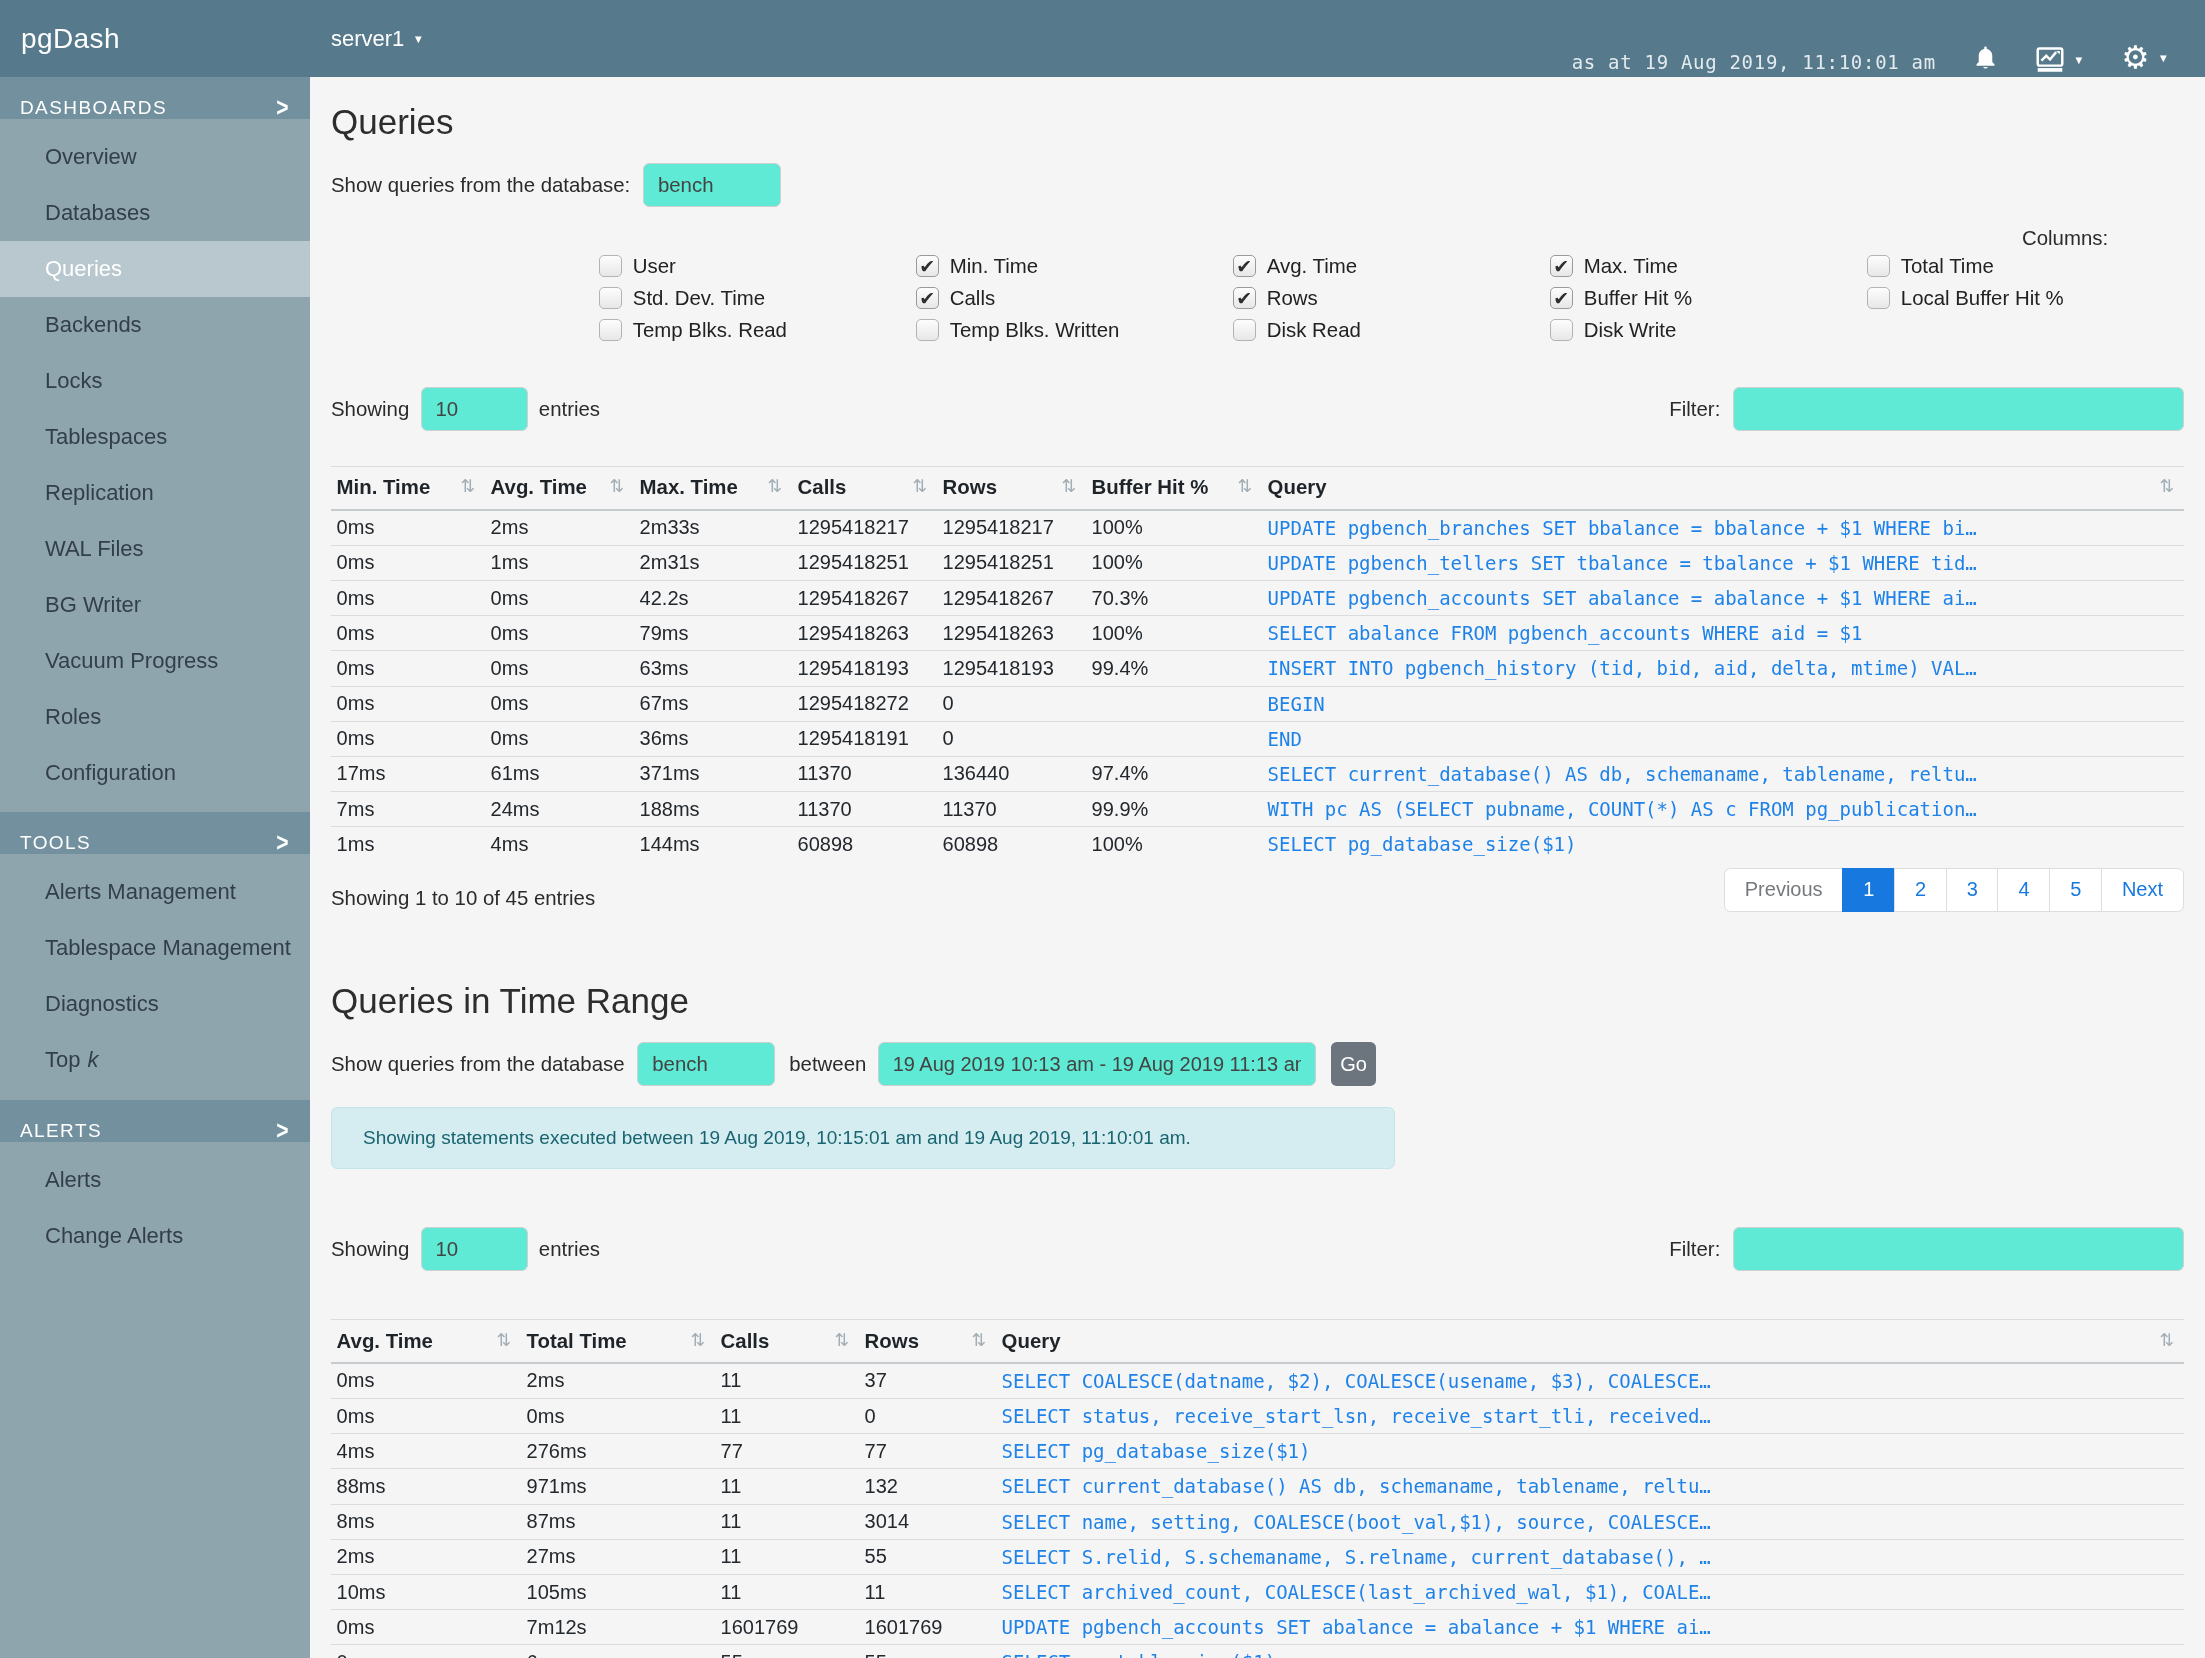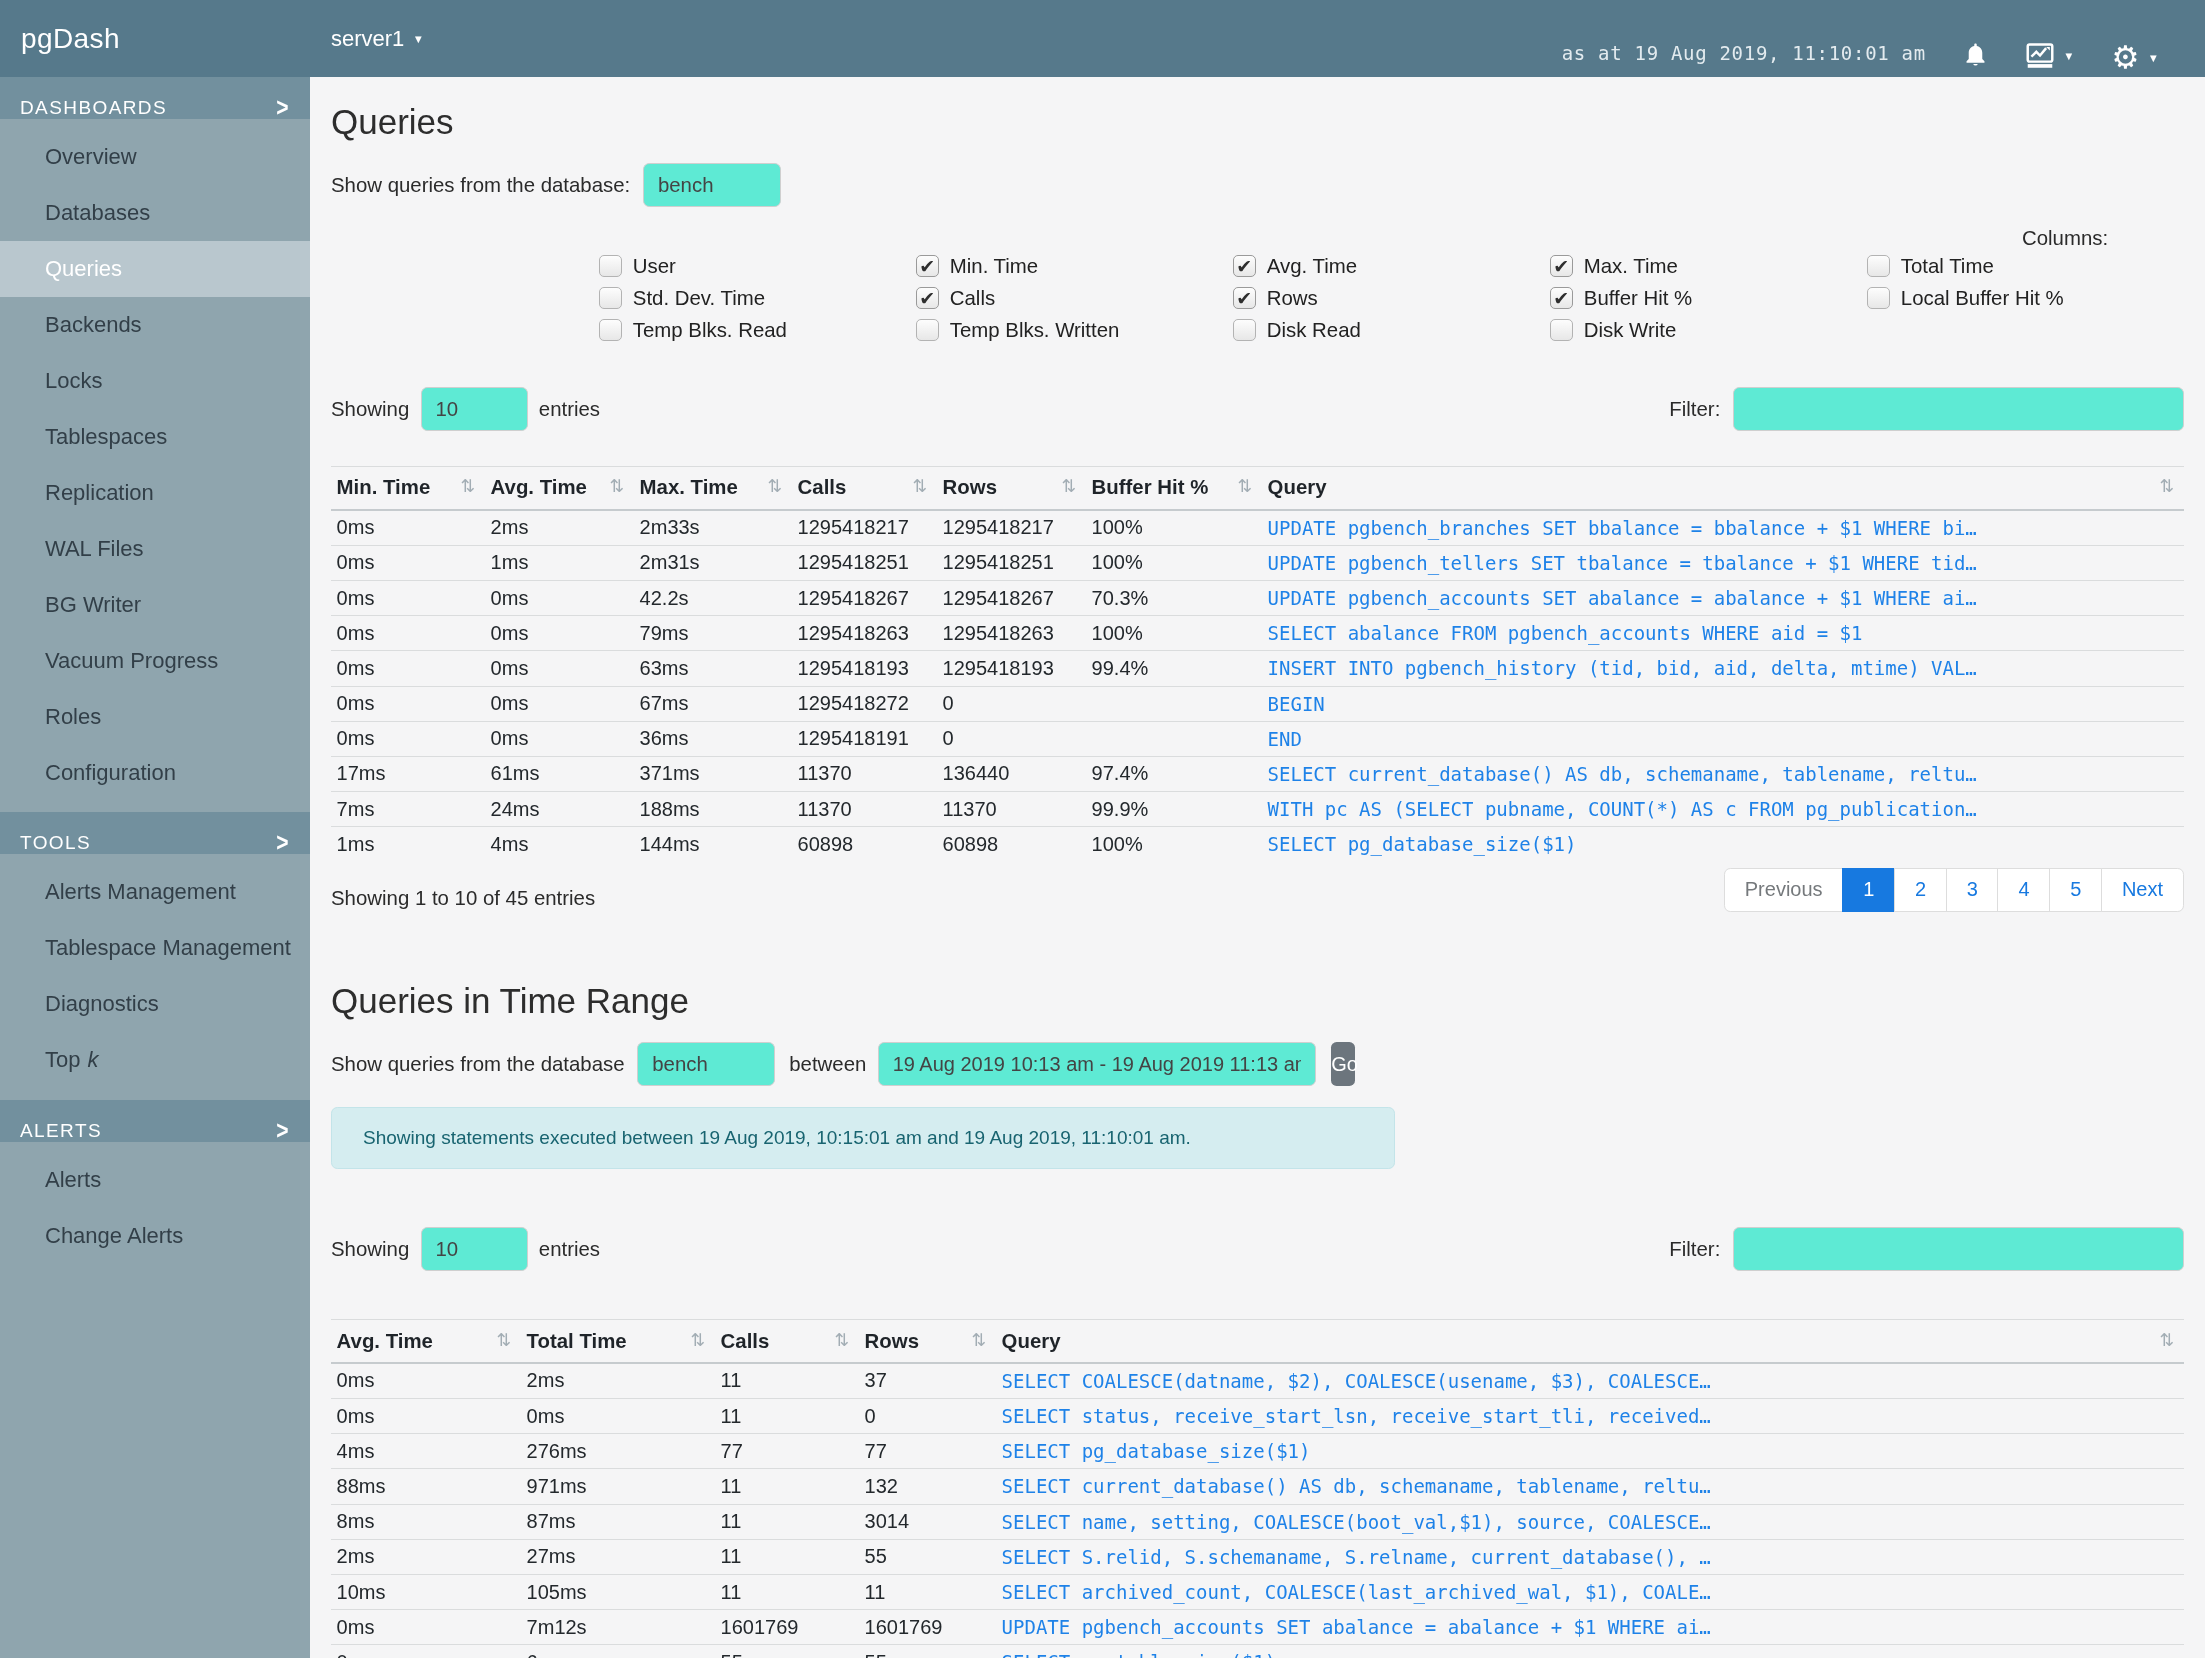--- a/index.html
+++ b/index.html
@@ -4,21 +4,21 @@
 <style>
   * { margin:0; padding:0; box-sizing:border-box; }
   html,body { width:2205px; height:1658px; overflow:hidden; }
   body { font-family:"Liberation Sans", sans-serif; background:#f5f5f6; color:#222; position:relative; }
 
   
   .topbar { position:absolute; top:0; left:0; width:2205px; height:77px; background:#56798b; display:flex; align-items:center; z-index:5; }
   .brand { width:310px; padding-left:21px; font-size:28px; color:#fff; font-weight:500; letter-spacing:0.4px; flex:none; }
   .server { display:flex; align-items:center; padding-left:21px; color:#fff; font-size:22px; cursor:pointer; }
   .caret { font-size:11.3px; margin-left:8.5px; color:#fff; }
-  .top-right { margin-left:auto; display:flex; align-items:flex-start; gap:37px; padding-right:46px;margin-top:38px; }
+  .top-right { margin-left:auto; display:flex; align-items:flex-end; gap:37px; padding-right:36px;margin-top:38px; }
   .asat { font-family:"DejaVu Sans Mono", monospace; font-size:19px; color:#e3ebef; letter-spacing:0.7px; }
   .tb-icon { display:flex; align-items:center; color:#fff; cursor:pointer; }
   .tb-icon svg { display:block; }
   .gear-glyph { font-size:31px; line-height:31px; color:#fff; font-family:"DejaVu Sans", sans-serif; }
 
   
   .sidebar { position:absolute; top:77px; left:0; width:310px; height:1581px; background:#8fa5ae; }
   .sb-head { height:42px; background:#72909e; color:#fff; display:flex; align-items:flex-end; justify-content:space-between; padding:0 20px; font-size:19px; letter-spacing:1.4px; cursor:pointer; }
   .sb-chev { font-weight:700; font-size:21px; transform:scaleY(1.25); }
   .sb-group { padding:10px 0 11.3px 0; }
@@ -31,21 +31,21 @@
   h1 { font-size:35px; font-weight:400; color:#2d2d2d; margin-top:24px; line-height:42px; }
   h1.h2 { margin-top:68px; }
   .row { display:flex; align-items:center; }
   .lbl { font-size:20.4px; color:#2b2b2b; }
   .spacer { flex:1; }
   .inp { height:44px; border:1.4px solid #cfcfcf; border-radius:6.3px; background:#5eead4; font-family:"Liberation Sans", sans-serif; font-size:20.4px; color:#444; padding:0 14px; outline:none; }
   .db-row { margin-top:20px; }
   .db-inp { width:138px; margin-left:12.7px; }
   .between { margin:0 11.3px 0 14px; }
   .range-inp { width:438px; text-align:center; font-size:20px; }
-  .go-btn { width:24px; height:44px; margin-left:15.5px; background:#6c757d; color:#fff; border:none; border-radius:5.6px; font-family:"Liberation Sans", sans-serif; font-size:20px; cursor:pointer; }
+  .go-btn { width:45px; height:44px; margin-left:15.5px; background:#6c757d; color:#fff; border:none; border-radius:5.6px; font-family:"Liberation Sans", sans-serif; font-size:20px; cursor:pointer; }
 
   .cols-row { margin-top:16px; align-items:flex-end;flex-direction:column; }
   .cols-lbl { width:162px; padding-top:4.2px; }
   .cb-groups { display:flex; }
   .cb-col { width:317px; }
   .cb-item { display:flex; align-items:center; height:32px; cursor:pointer; }
   .cb-box { width:22.5px; height:22.5px; border:1.4px solid #b3b3b3; border-radius:5px; background:linear-gradient(#fdfdfd,#e7e7e7); display:flex; align-items:center; justify-content:center; font-size:19px; line-height:19px; color:#2e2e2e; flex:none; }
   .cb-box.checked { border-color:#9a9a9a; }
   .cb-label { margin-left:11.3px; font-size:20.4px; color:#222; }
 

